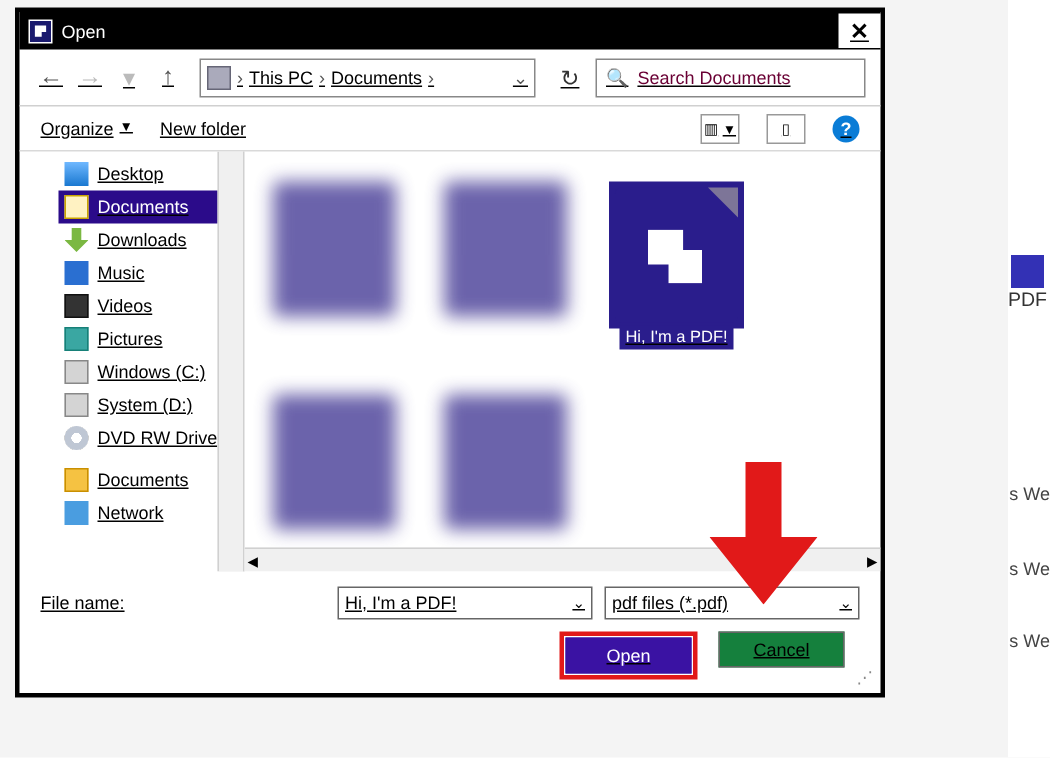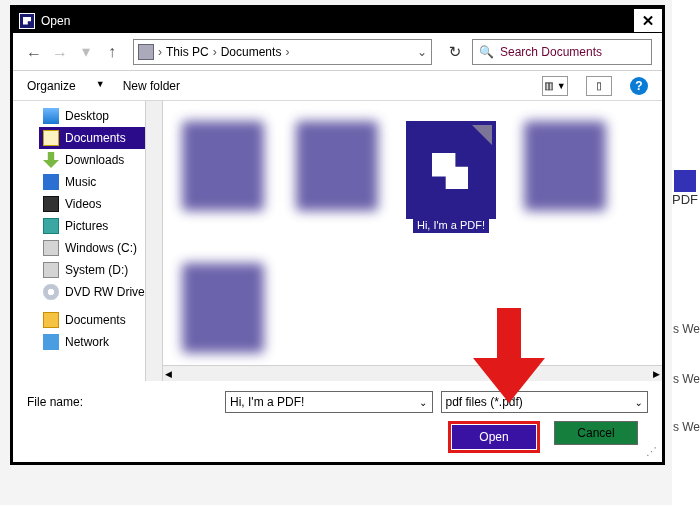--- a/index.html
+++ b/index.html
@@ -1,33 +1,33 @@
 <!DOCTYPE html>
 <html><head>
 <meta charset="utf-8">
 <style>
 * { box-sizing: border-box; margin: 0; padding: 0; font-family: "Segoe UI", Tahoma, sans-serif; }
 body { background: #f4f4f4; width: 700px; height: 505px; overflow: hidden; position: relative; }
-.dialog { position: absolute; left: 10px; top: 5px; width: 655px; height: 460px; background: #fff; border: 3px solid #000; }
+.dialog { position: absolute; left: 10px; top: 5px; width: 580px; height: 460px; background: #fff; border: 3px solid #000; text-decoration: underline; }
 .titlebar { height: 25px; background: #000; display: flex; align-items: center; padding: 0 0 0 6px; color: #fff; font-size: 12px; }
 .titlebar .appico { width: 16px; height: 16px; background: linear-gradient(#1a1a6e,#1a1a6e); border:1px solid #fff; margin-right:6px; display:flex; align-items:center; justify-content:center;}
 .titlebar .appico::before{content:"";width:8px;height:8px;background:#fff;clip-path:polygon(0 0,100% 0,100% 60%,60% 60%,60% 100%,0 100%);}
 .titlebar .spacer { flex: 1; }
 .titlebar .closebtn { width: 28px; height: 23px; background: #fff; color: #000; display: flex; align-items: center; justify-content: center; font-size: 15px; font-weight: bold; cursor: pointer; }
 .navbar { height: 38px; border-bottom: 1px solid #d0d0d0; display: flex; align-items: center; padding: 4px 10px; gap: 4px; }
 .navbtn { width: 22px; height: 26px; display: flex; align-items: center; justify-content: center; font-size: 16px; color: #555; cursor: pointer; }
 .navbtn.dim { color: #bbb; }
 .breadcrumb { flex: 1; height: 26px; border: 1px solid #888; display: flex; align-items: center; padding: 0 4px; font-size: 12px; gap: 4px; margin: 0 6px; }
 .bcico { width: 16px; height: 16px; background: #aab; border:1px solid #667; }
 .bcchev { font-size: 12px; color: #555; }
 .refresh { width: 26px; height: 26px; display:flex; align-items:center; justify-content:center; font-size:15px; color:#333; }
 .searchbox { width: 180px; height: 26px; border: 1px solid #888; display: flex; align-items: center; padding: 0 6px; font-size: 12px; color: #6a0034; gap: 6px; }
 .searchico::before { content: "🔍"; font-size: 12px; }
 .toolbar { height: 30px; border-bottom: 1px solid #d9d9d9; display: flex; align-items: center; padding: 0 14px; gap: 18px; font-size: 12px; }
-.toolitem { display: flex; align-items: flex-start; gap: 20px; cursor: pointer; }
+.toolitem { display: flex; align-items: flex-start; gap: 4px; cursor: pointer; }
 .tri { font-size: 9px; }
 .toolspacer { flex:1; }
 .viewbtn { width: 26px; height: 20px; border:1px solid #999; display:flex; align-items:center; justify-content:center; font-size:10px; cursor:pointer;}
 .helpico { width: 18px; height: 18px; background: #0a7cd6; border-radius: 50%; color:#fff; display:flex; align-items:center; justify-content:center; font-size:12px; font-weight:bold; cursor:pointer; }
 .content { display: flex; height: 280px; }
 .tree { width: 150px; border-right: 1px solid #d0d0d0; padding: 4px 2px 4px 26px; font-size: 12px; overflow: hidden; position: relative; }
 .tree::after{content:"";position:absolute;right:0;top:0;bottom:0;width:16px;border-left:1px solid #d0d0d0;background:#f0f0f0;}
 .tree .scrUp,.tree .scrDn{position:absolute;right:0;width:16px;height:16px;display:flex;align-items:center;justify-content:center;font-size:9px;background:#e0e0e0;}
 .tree .scrUp{top:0;} .tree .scrDn{bottom:0;}
 .titem { display: flex; align-items: center; gap: 6px; padding: 3px 4px; cursor: pointer; white-space:nowrap; }

